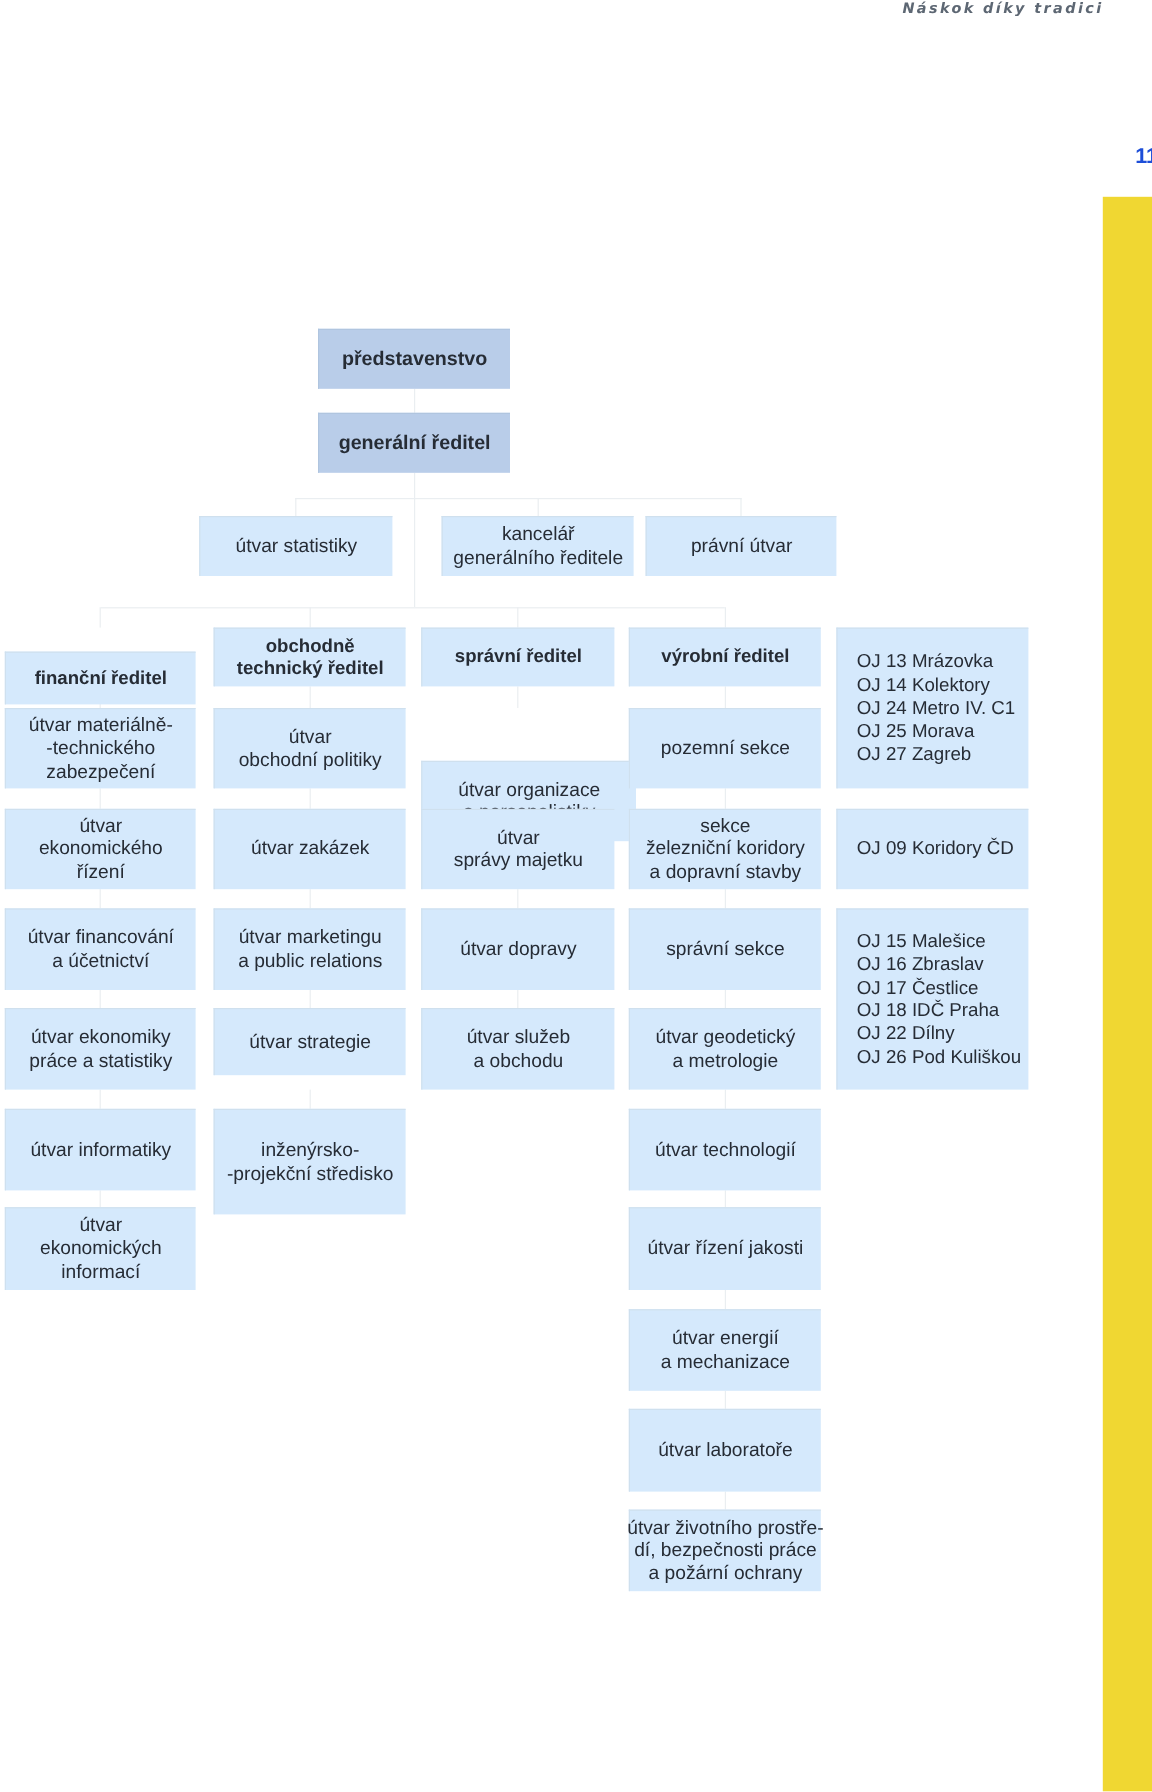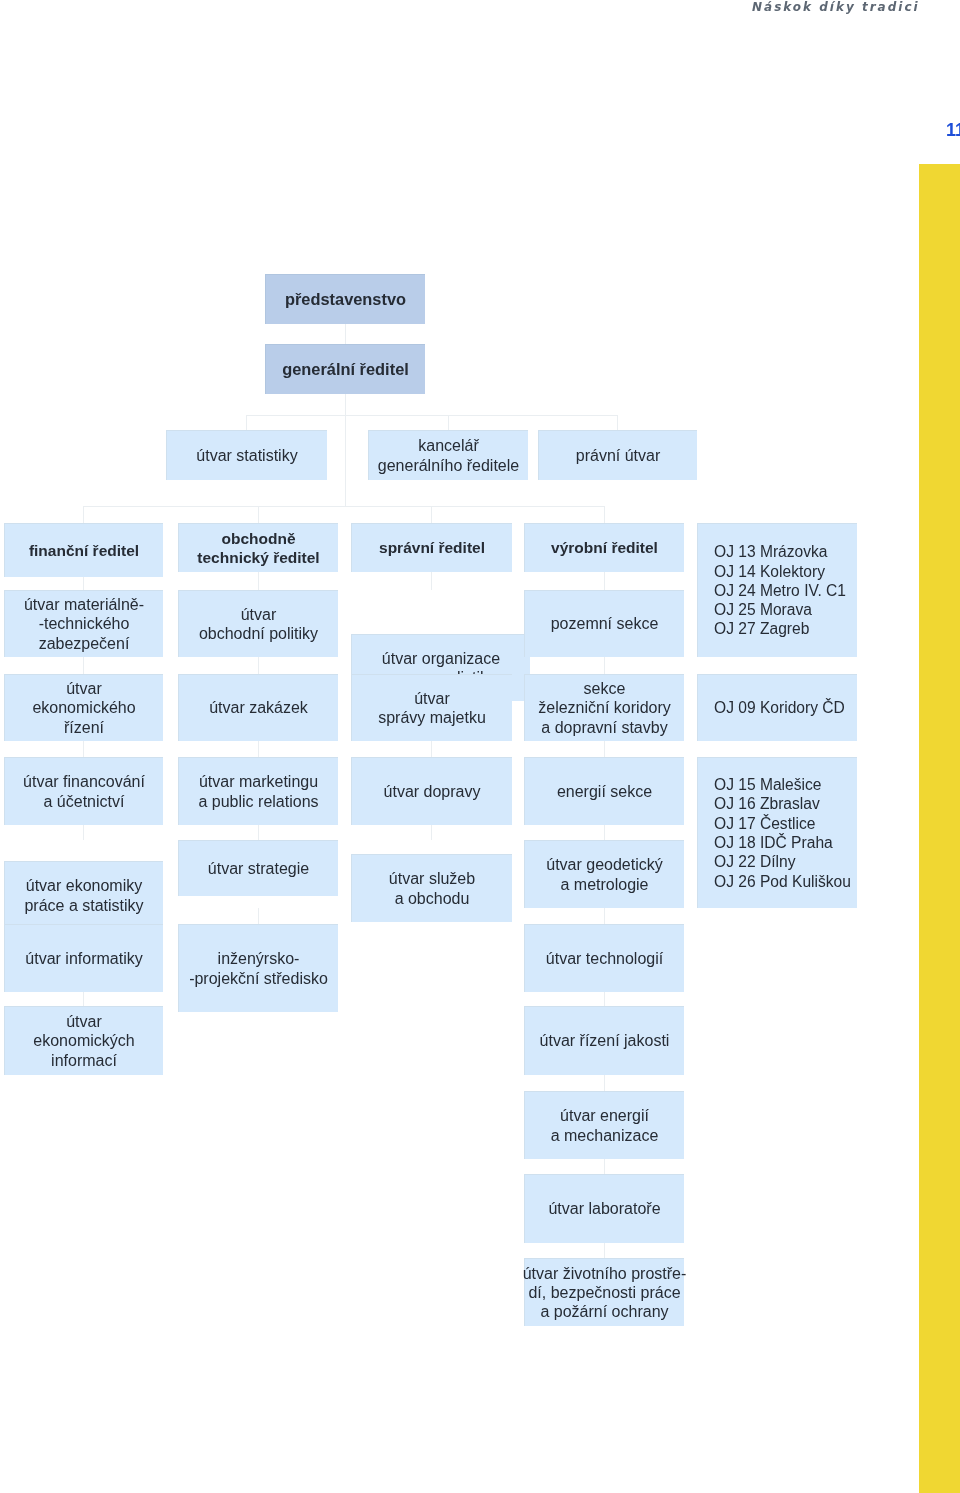--- a/index.html
+++ b/index.html
@@ -77,21 +77,21 @@
     <div class="conn horiz" style="left:83.5px;top:506px;width:520.5px;"></div>
   </div>
 
   <div id="nodes">
     <div class="node dark" style="left:265px;top:274px;width:160px;height:50px;">představenstvo</div>
     <div class="node dark" style="left:265px;top:344px;width:160px;height:50px;">generální ředitel</div>
     <div class="node" style="left:166px;top:430px;width:161px;height:50px;">útvar statistiky</div>
     <div class="node" style="left:368px;top:430px;width:160px;height:50px;">kancelář
 generálního ředitele</div>
     <div class="node" style="left:538px;top:430px;width:159px;height:50px;">právní útvar</div>
-    <div class="node bold" style="left:4px;top:523px;width:159px;height:54px;">finanční ředitel</div>
+    <div class="node bold" style="left:4px;top:543px;width:159px;height:44px;">finanční ředitel</div>
     <div class="node bold" style="left:178px;top:523px;width:160px;height:49px;">obchodně
 technický ředitel</div>
     <div class="node bold" style="left:351px;top:523px;width:161px;height:49px;">správní ředitel</div>
     <div class="node bold" style="left:524px;top:523px;width:160px;height:49px;">výrobní ředitel</div>
     <div class="node left" style="left:697px;top:523px;width:160px;height:134px;">OJ 13 Mrázovka
 OJ 14 Kolektory
 OJ 24 Metro IV. C1
 OJ 25 Morava
 OJ 27 Zagreb</div>
     <div class="node" style="left:4px;top:590px;width:159px;height:67px;">útvar materiálně-
@@ -110,31 +110,31 @@
 správy majetku</div>
     <div class="node" style="left:524px;top:674px;width:160px;height:67px;">sekce
 železniční koridory
 a dopravní stavby</div>
     <div class="node left" style="left:697px;top:674px;width:160px;height:67px;">OJ 09 Koridory ČD</div>
     <div class="node" style="left:4px;top:757px;width:159px;height:68px;">útvar financování
 a účetnictví</div>
     <div class="node" style="left:178px;top:757px;width:160px;height:68px;">útvar marketingu
 a public relations</div>
     <div class="node" style="left:351px;top:757px;width:161px;height:68px;">útvar dopravy</div>
-    <div class="node" style="left:524px;top:757px;width:160px;height:68px;">energií sekce</div>
+    <div class="node" style="left:524px;top:757px;width:160px;height:68px;">správní sekce</div>
     <div class="node left" style="left:697px;top:757px;width:160px;height:151px;">OJ 15 Malešice
 OJ 16 Zbraslav
 OJ 17 Čestlice
 OJ 18 IDČ Praha
 OJ 22 Dílny
 OJ 26 Pod Kuliškou</div>
-    <div class="node" style="left:4px;top:840px;width:159px;height:68px;margin-top:21px;">útvar ekonomiky
+    <div class="node" style="left:4px;top:840px;width:159px;height:68px;">útvar ekonomiky
 práce a statistiky</div>
     <div class="node" style="left:178px;top:840px;width:160px;height:56px;">útvar strategie</div>
-    <div class="node" style="left:351px;top:840px;width:161px;height:68px;margin-top:14px;">útvar služeb
+    <div class="node" style="left:351px;top:840px;width:161px;height:68px;">útvar služeb
 a obchodu</div>
     <div class="node" style="left:524px;top:840px;width:160px;height:68px;">útvar geodetický
 a metrologie</div>
     <div class="node" style="left:4px;top:924px;width:159px;height:68px;">útvar informatiky</div>
     <div class="node" style="left:178px;top:924px;width:160px;height:88px;">inženýrsko-
 -projekční středisko</div>
     <div class="node" style="left:524px;top:924px;width:160px;height:68px;">útvar technologií</div>
     <div class="node" style="left:4px;top:1006px;width:159px;height:69px;">útvar
 ekonomických
 informací</div>

